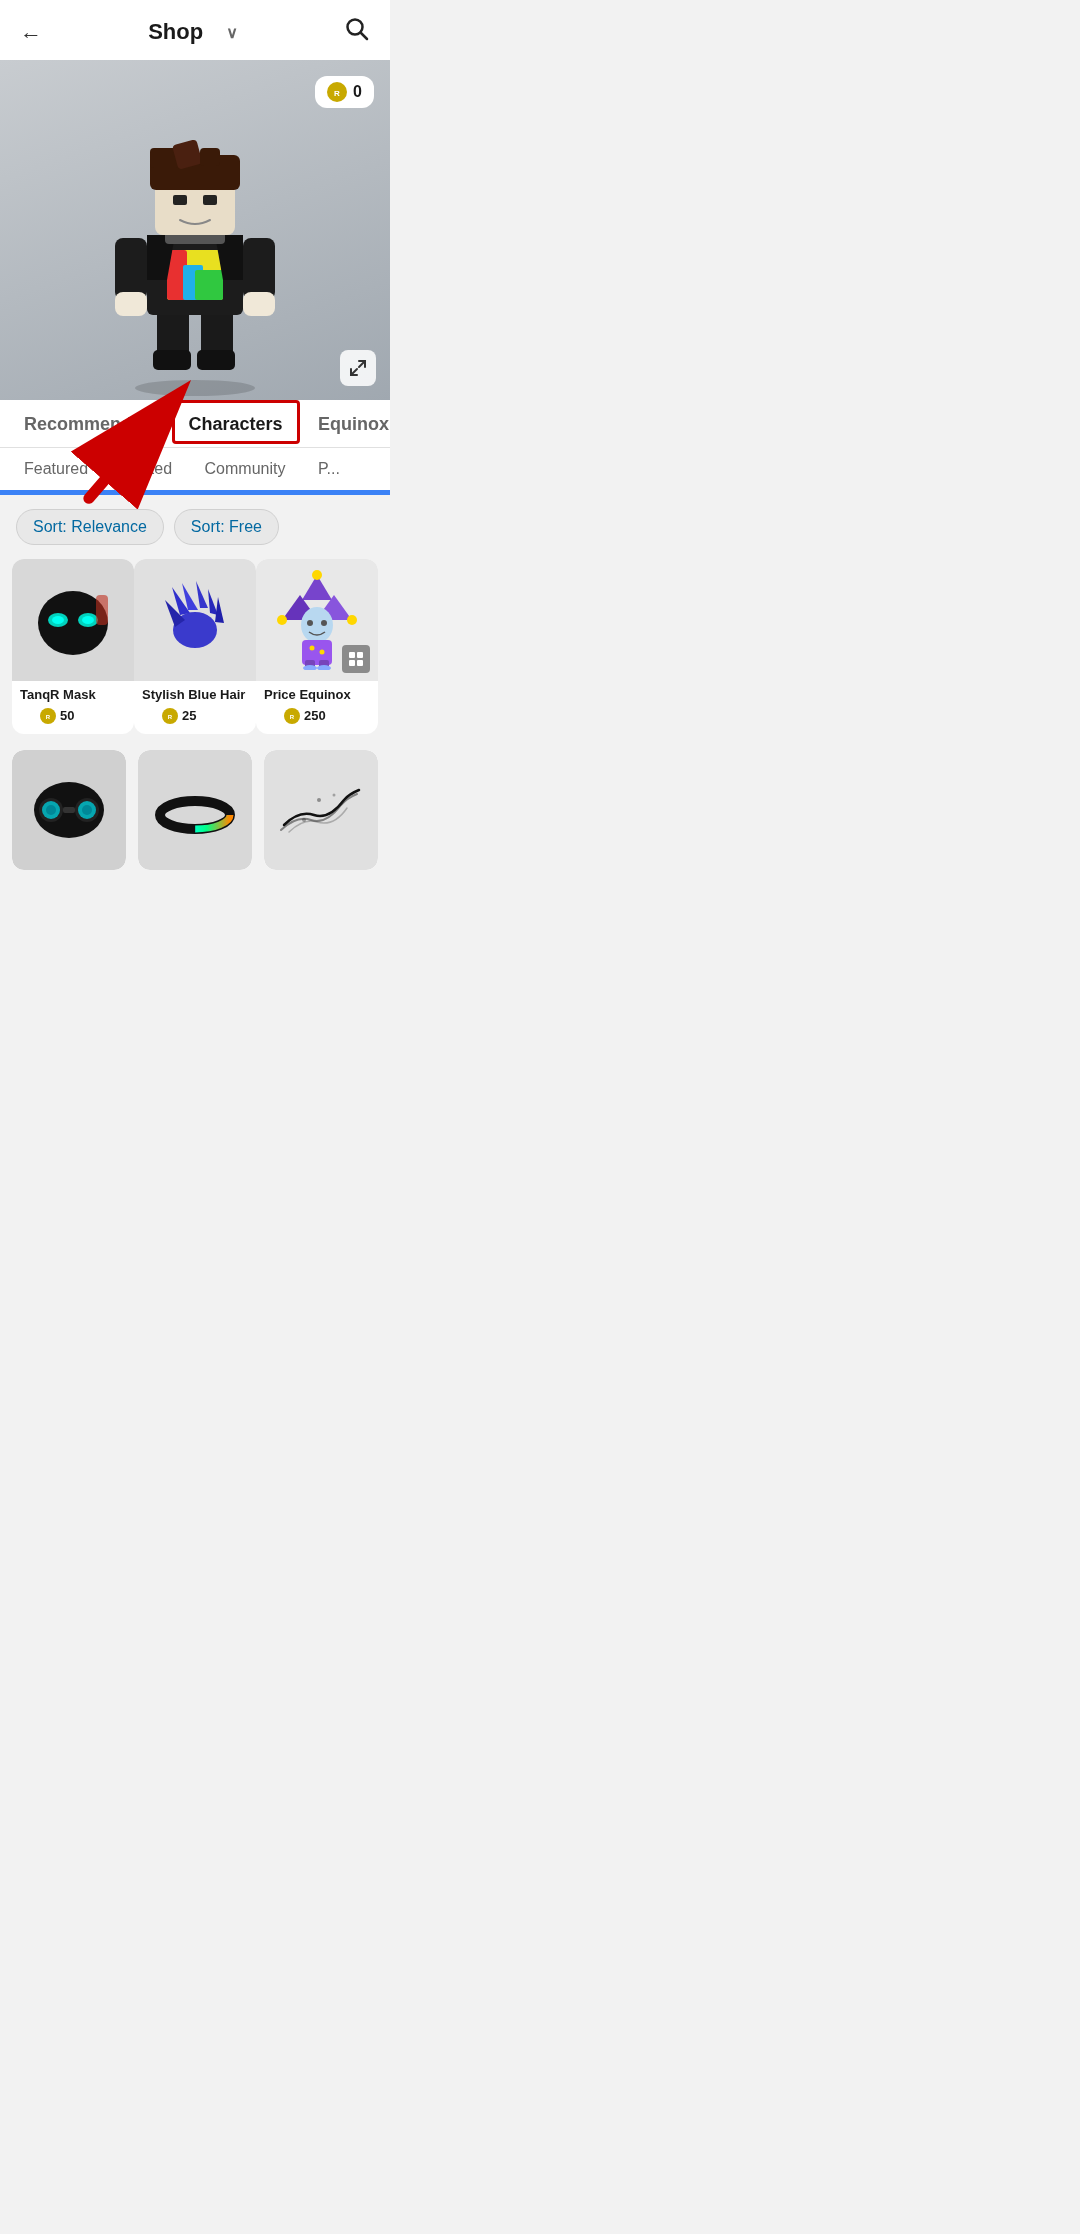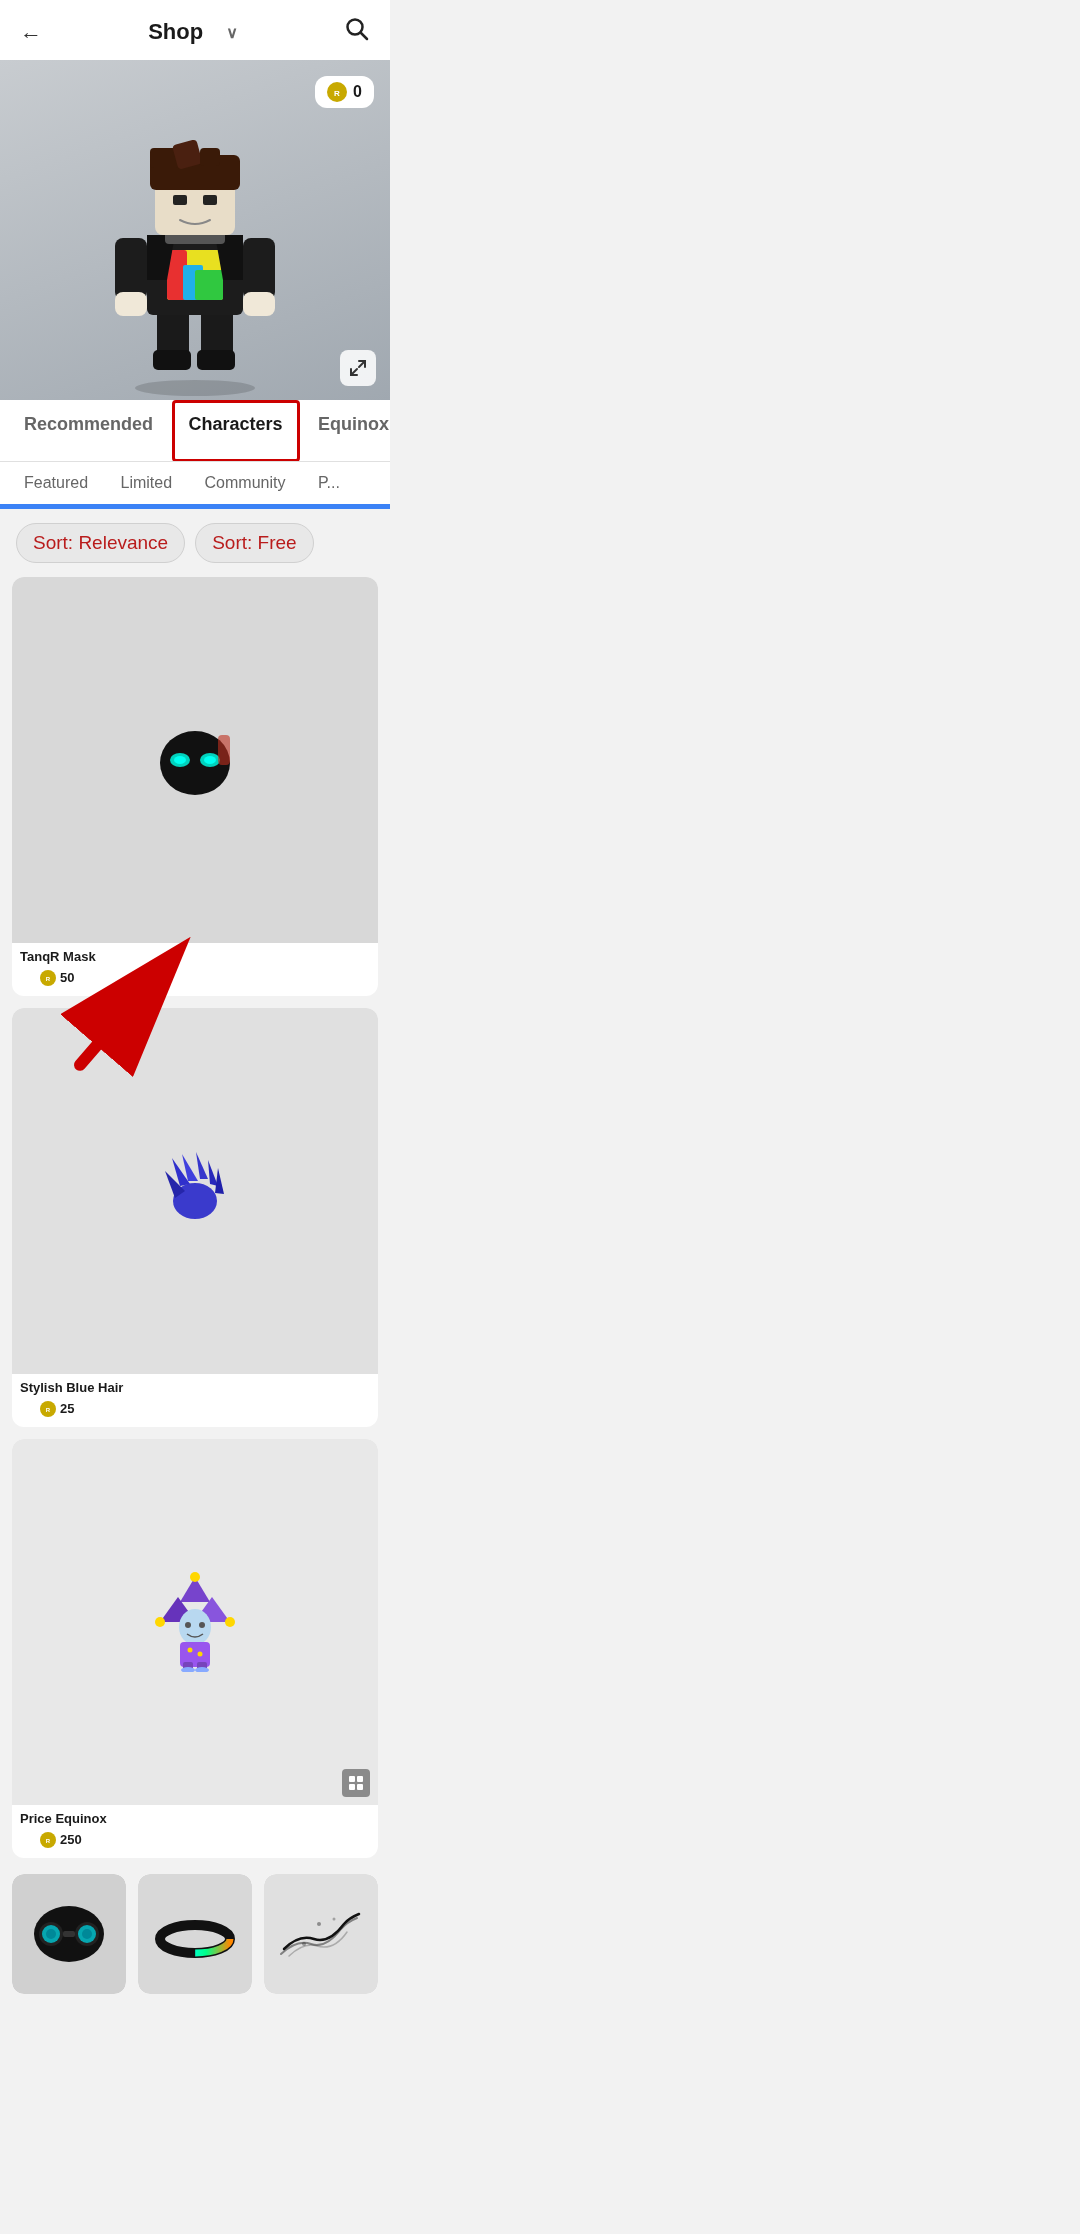--- a/index.html
+++ b/index.html
@@ -104,21 +104,21 @@
       font-weight: 600;
       color: #666;
       cursor: pointer;
       border-bottom: 3px solid transparent;
       margin-bottom: -1px;
     }
     .category-tab.highlighted {
       color: #1a1a1a;
       border: 3px solid #cc0000;
       border-radius: 4px;
-      padding: 11px 14px 24px;
+      padding: 11px 14px 6px;
       background: rgba(255,255,255,1);
     }
 
     
     .sub-tabs {
       background: #fff;
       border-bottom: 5px solid #3b82f6;
       overflow-x: auto;
       white-space: nowrap;
       scrollbar-width: none;
@@ -137,31 +137,30 @@
     .filter-row {
       display: flex;
       gap: 10px;
       padding: 14px 16px;
       background: #f2f2f2;
     }
     .filter-pill {
       background: #e8e8e8;
       border-radius: 20px;
       padding: 8px 16px;
-      font-size: 19px;
-      color: #b91c1c;
+      font-size: 16px;
+      color: #0369a1;
       cursor: pointer;
       border: 1.5px solid #d0d0d0;
     }
 
     
     .items-grid {
       display: grid;
-      grid-template-columns: repeat(1, 1fr);
-      gap: 12px;
+      grid-template-columns: repeat(3, 1fr);
       padding: 0 12px 16px;
       background: #f2f2f2;
     }
     .item-card {
       background: #fff;
       border-radius: 12px;
       overflow: hidden;
       cursor: pointer;
     }
     .item-thumb {

